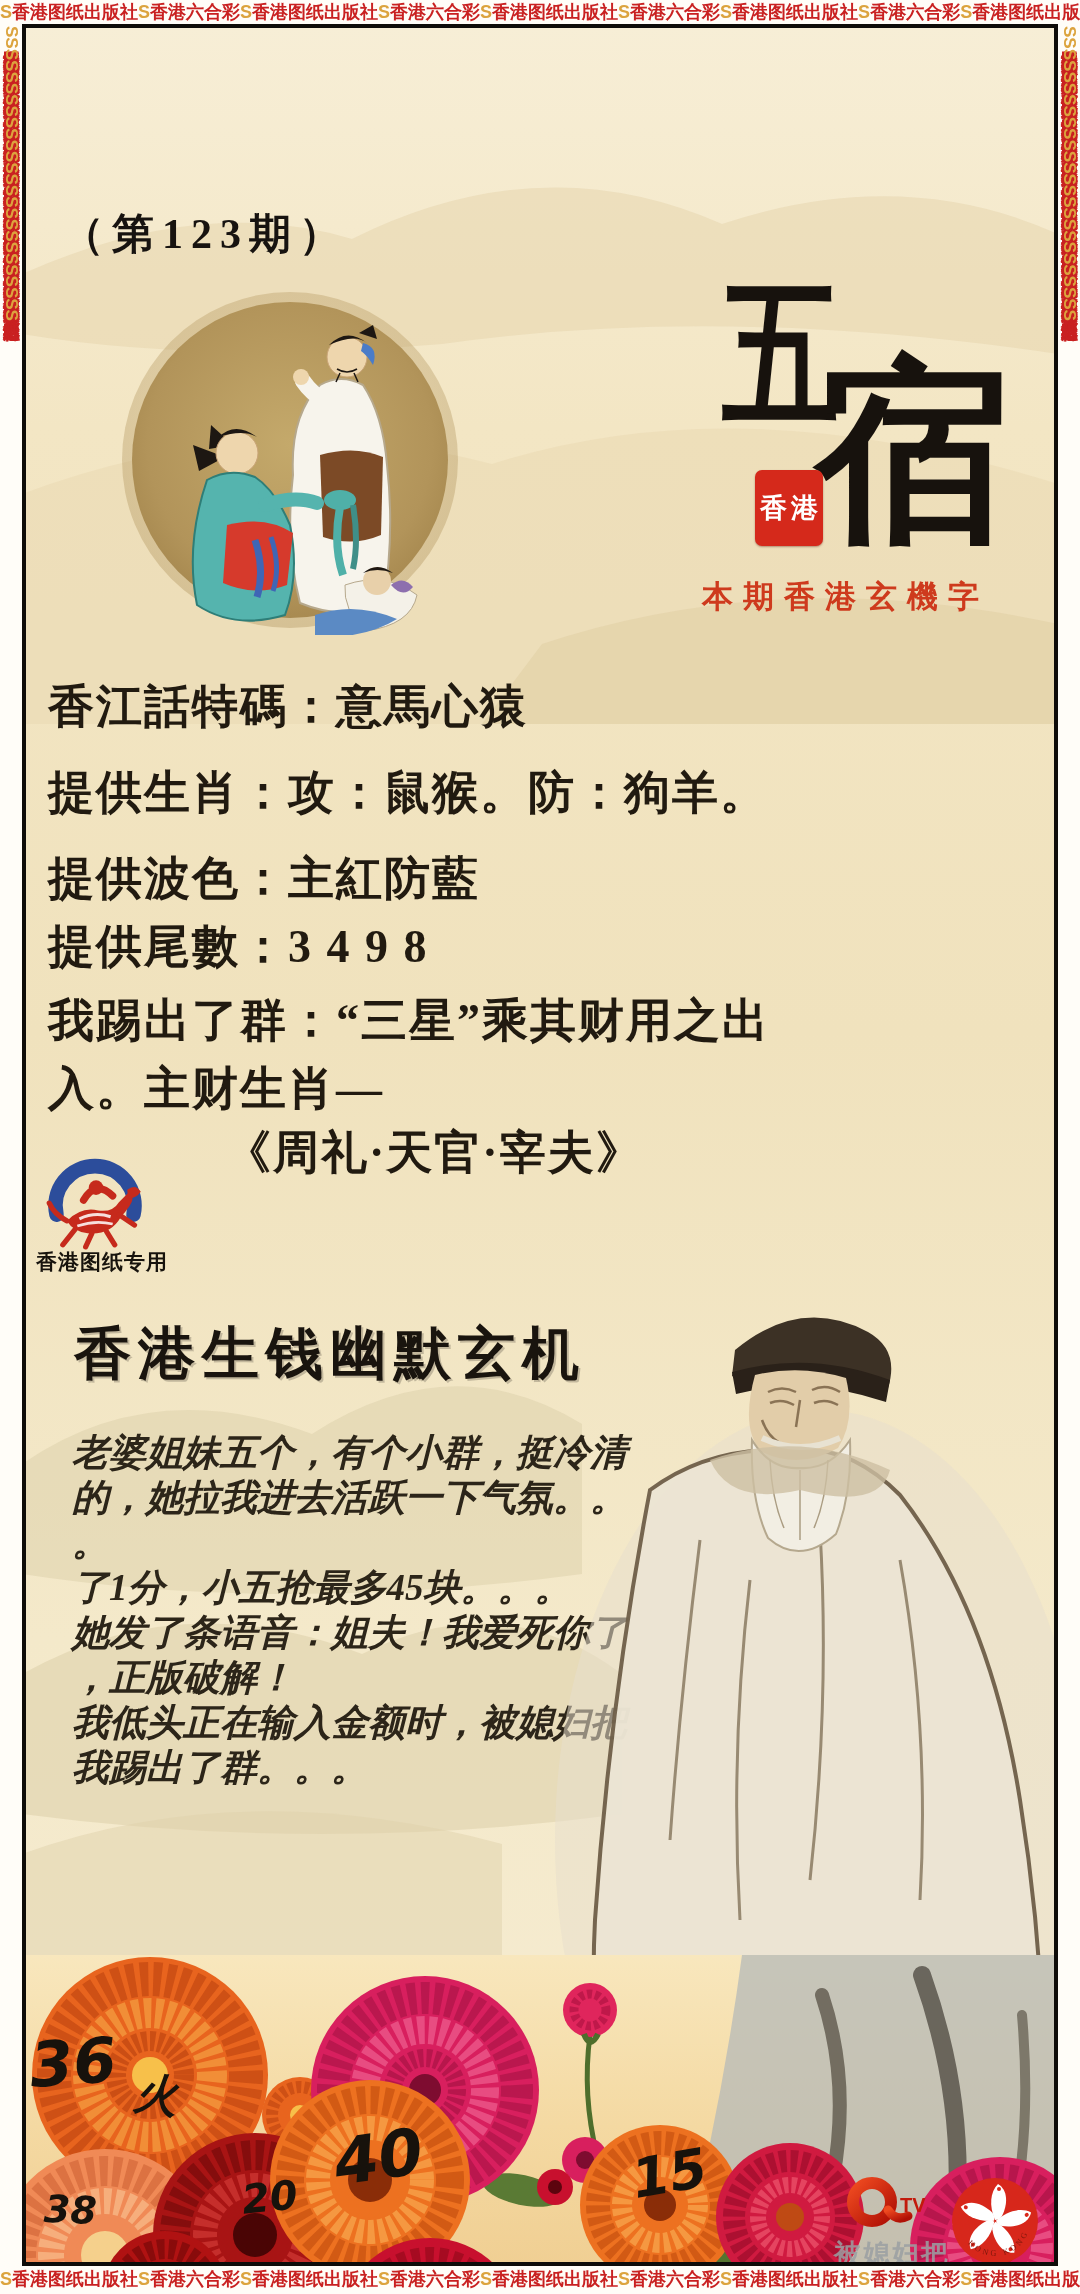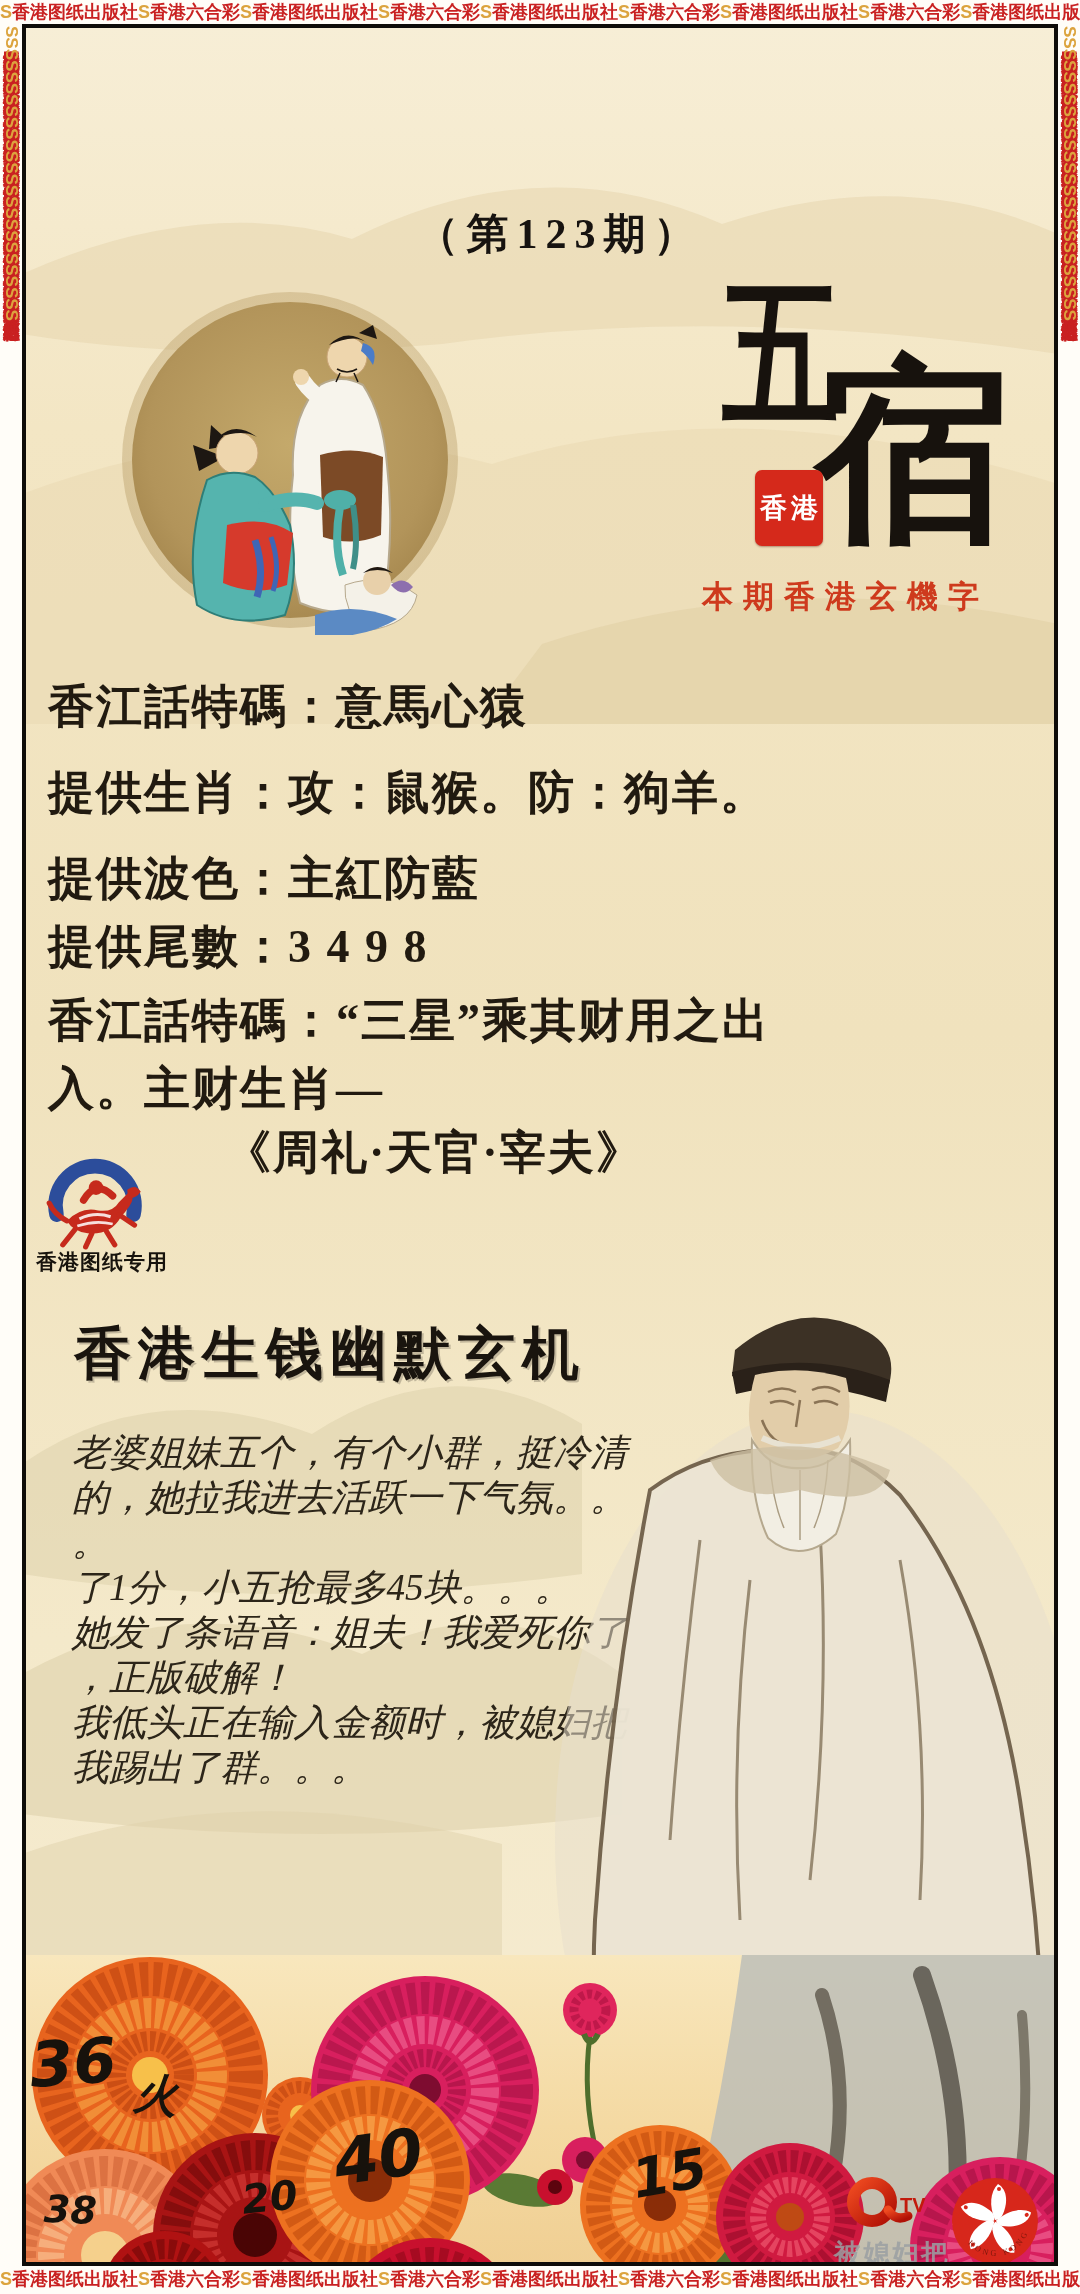--- a/index.html
+++ b/index.html
@@ -16,21 +16,21 @@
   .frame-border{position:absolute;left:22px;top:24px;width:1036px;height:2242px;border:4px solid #0e0c09;
                 box-sizing:border-box;z-index:40;pointer-events:none;}
   .frame-clip{position:absolute;left:22px;top:24px;width:1036px;height:2242px;overflow:hidden;
               background:linear-gradient(180deg,#f7eed6 0%,#f3e6c4 18%,#f0e2bd 45%,#f4e9ca 72%,#f6ecd2 100%);}
   .wash{position:absolute;pointer-events:none;}
   
   .title{position:absolute;top:2px;left:0;width:100%;text-align:center;font-size:148px;line-height:200px;
          font-weight:700;font-style:italic;letter-spacing:20px;
          background:linear-gradient(180deg,#2b1c0b 8%,#5d3c12 46%,#a86f1a 72%,#dfa826 96%);
          -webkit-background-clip:text;background-clip:text;color:transparent;}
-  .issue{position:absolute;top:182px;left:0;width:100%;text-align:center;font-size:42px;font-weight:700;
+  .issue{position:absolute;top:182px;left:0;width:100%;text-align:left;font-size:42px;font-weight:700;
          letter-spacing:8px;color:#171310;padding-left:40px;box-sizing:border-box;}
   
   .vignette{position:absolute;left:93px;top:261px;width:350px;height:350px;}
   
   .char-five{position:absolute;left:700px;top:252px;font-size:158px;line-height:160px;font-weight:700;
              color:#17120d;transform:scaleX(.74);transform-origin:left top;}
   .char-su{position:absolute;left:792px;top:330px;font-size:196px;line-height:200px;font-weight:700;color:#17120d;}
   .seal{position:absolute;left:733px;top:446px;width:68px;height:76px;background:#d5291b;border-radius:7px;
         display:flex;align-items:center;justify-content:center;gap:4px;color:#fff;font-size:27px;font-weight:700;
         box-shadow:0 1px 2px rgba(90,20,10,.4);}
@@ -40,21 +40,21 @@
   .pline{position:absolute;left:26px;font-size:46px;font-weight:700;color:#211a10;letter-spacing:2px;white-space:nowrap;}
   .pline-0{top:652px}.pline-1{top:738px}.pline-2{top:824px}.pline-3{top:892px}
   .pline-4{top:966px}.pline-5{top:1034px}.pline-6{top:1098px;left:203px;}
   
   .press-logo{position:absolute;left:13px;top:1122px;width:120px;height:104px;}
   .press-label{position:absolute;left:14px;top:1224px;font-size:21px;font-weight:700;color:#17130d;letter-spacing:1px;}
   
   .humor-heading{position:absolute;left:52px;top:1292px;font-size:57px;font-weight:900;color:#19140e;
                  letter-spacing:7px;text-shadow:2px 2px 0 rgba(25,20,14,.22);}
   .joke{position:absolute;left:50px;top:1406px;width:600px;}
-  .jline{font-size:37px;line-height:45px;color:#2c2519;font-style:italic;font-weight:400;white-space:nowrap;}
+  .jline{font-size:37px;line-height:45px;color:#2c2519;font-style:italic;font-weight:700;white-space:nowrap;}
   
   .oldman{position:absolute;left:478px;top:1256px;width:560px;height:1000px;}
   .flowers{position:absolute;left:0;top:1931px;width:1036px;height:311px;}
   
   .fnums{position:absolute;left:0;top:0;width:100%;height:100%;pointer-events:none;}
   .fnum{position:absolute;font-family:"DejaVu Sans",sans-serif;font-style:italic;font-weight:700;color:#17120c;}
   
   .atv{position:absolute;left:816px;top:2140px;width:110px;height:80px;}
   .atv-sub{position:absolute;left:812px;top:2212px;font-size:27px;color:#9ba0a3;opacity:.85;letter-spacing:2px;
            font-weight:700;}
@@ -140,21 +140,21 @@
       <span>香</span>
       <span>港</span>
     </div>
     <div class="mystery-caption">本期香港玄機字</div>
 
     <div>
         <div class="pline pline-0">香江話特碼：意馬心猿</div>
         <div class="pline pline-1">提供生肖：攻：鼠猴。防：狗羊。</div>
         <div class="pline pline-2">提供波色：主紅防藍</div>
         <div class="pline pline-3">提供尾數：3 4 9 8</div>
-        <div class="pline pline-4">香江話特碼：“三星”乘其财用之出</div>
+        <div class="pline pline-4">我踢出了群：“三星”乘其财用之出</div>
         <div class="pline pline-5">入。主财生肖—</div>
         <div class="pline pline-6">《周礼·天官·宰夫》</div>
       </div>
 
     <svg class="press-logo" viewBox="0 0 110 100">
       <path d="M18,66 A38,38 0 1 1 92,66" fill="none" stroke="#2c4d9b" stroke-width="14" stroke-linecap="round"></path>
       <path d="M28,72 Q42,58 58,62 Q72,64 78,54 L88,44 Q94,50 88,58 Q84,64 80,68 Q70,86 48,84 Q34,82 28,72 Z" fill="#c62a1c"></path>
       <path d="M86,42 Q94,36 99,44 Q94,51 87,50 Z" fill="#c62a1c"></path>
       <path d="M36,80 L24,95 M52,84 L46,97 M66,82 L74,95 M78,66 L93,76" stroke="#c62a1c" stroke-width="5" stroke-linecap="round"></path>
       <path d="M28,72 Q16,66 11,55" stroke="#c62a1c" stroke-width="5" fill="none" stroke-linecap="round"></path>

